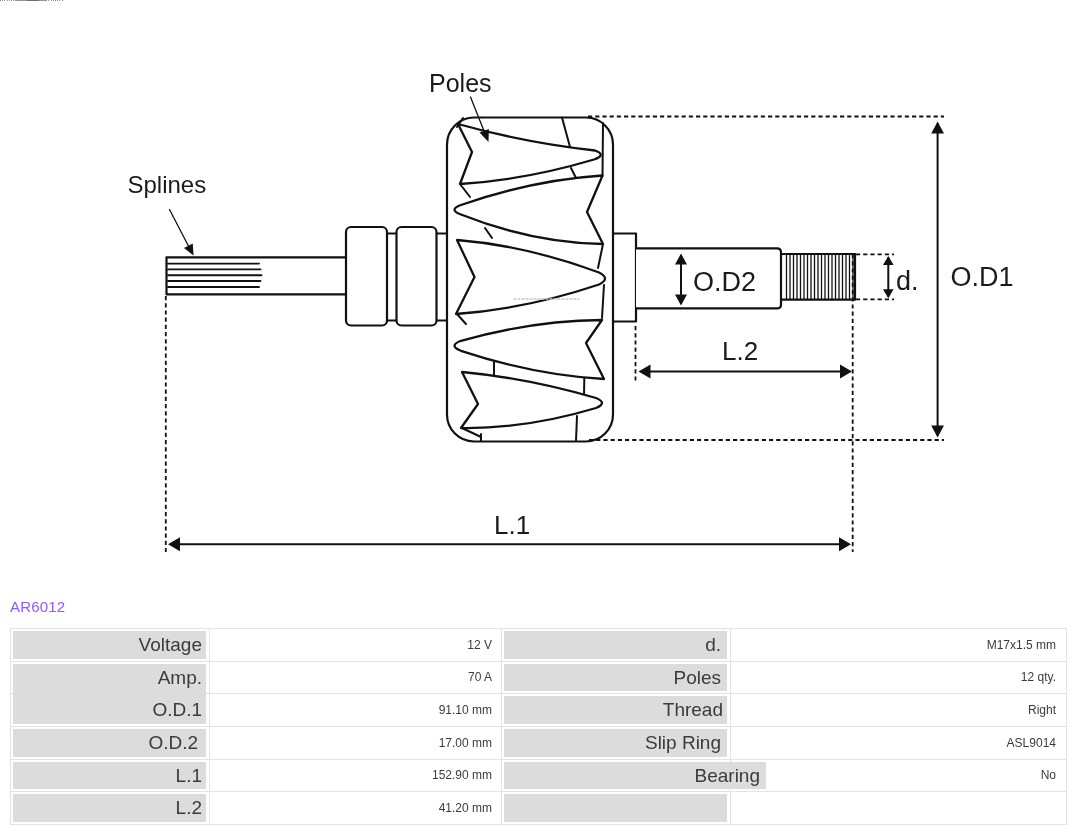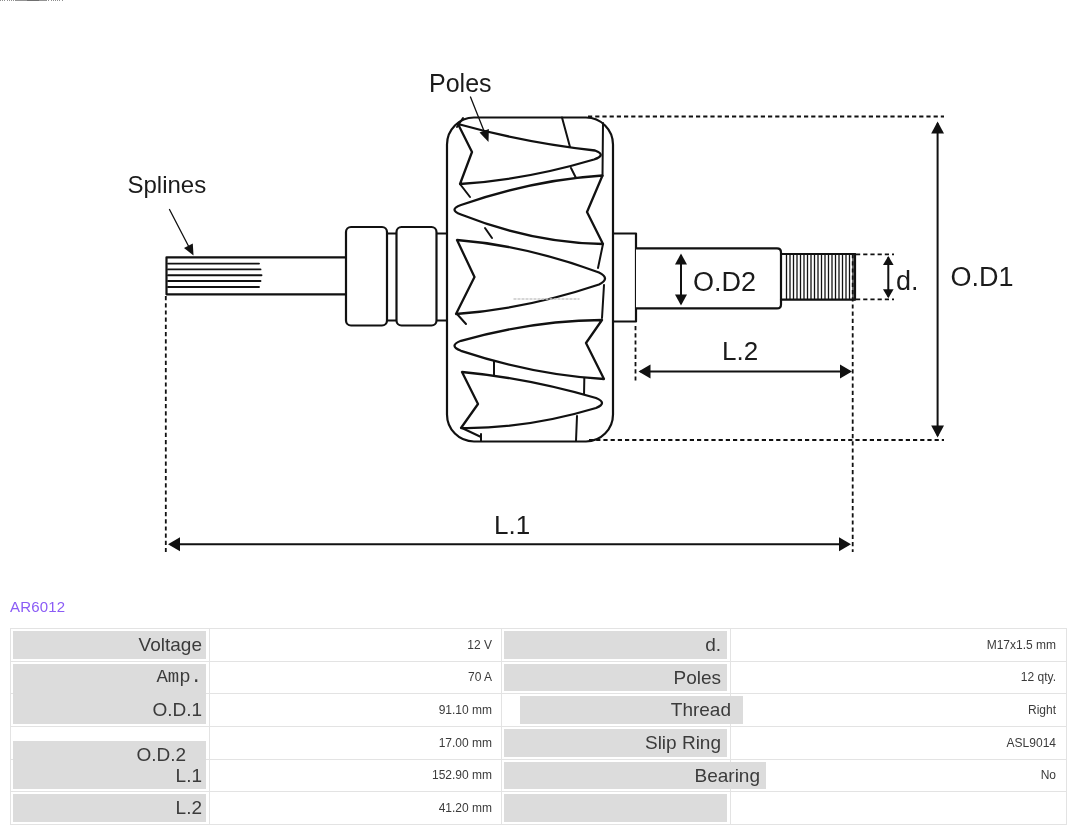--- a/index.html
+++ b/index.html
@@ -156,31 +156,31 @@
 <div class="vl" style="left:209px"></div>
 <div class="vl" style="left:501px"></div>
 <div class="vl" style="left:730px"></div>
 <div class="vl" style="left:1066px"></div>
 
 <div class="lab" style="left:13px;top:631px;width:193px;height:28px;line-height:28px;padding-right:4px;">Voltage</div>
 <div class="val" style="left:212px;top:631px;width:286px;height:28px;line-height:28px;padding-right:6px;">12 V</div>
 <div class="lab" style="left:504px;top:631px;width:223px;height:28px;line-height:28px;padding-right:6px;">d.</div>
 <div class="val" style="left:733px;top:631px;width:330px;height:28px;line-height:28px;padding-right:7px;">M17x1.5 mm</div>
 
-<div class="lab" style="left:13px;top:664px;width:193px;height:38px;line-height:27px;padding-right:4px;font-family:Liberation Mono, monospace;">Amp.</div>
+<div class="lab" style="left:13px;top:664px;width:193px;height:38px;line-height:27px;padding-right:4px;">Amp.</div>
 <div class="val" style="left:212px;top:664px;width:286px;height:27px;line-height:27px;padding-right:6px;">70 A</div>
 <div class="lab" style="left:504px;top:664px;width:223px;height:27px;line-height:27px;padding-right:6px;">Poles</div>
 <div class="val" style="left:733px;top:664px;width:330px;height:27px;line-height:27px;padding-right:7px;">12 qty.</div>
 
 <div class="lab" style="left:13px;top:696px;width:193px;height:28px;line-height:28px;padding-right:4px;">O.D.1</div>
 <div class="val" style="left:212px;top:696px;width:286px;height:28px;line-height:28px;padding-right:6px;">91.10 mm</div>
-<div class="lab" style="left:504px;top:696px;width:223px;height:28px;line-height:28px;padding-right:12px;margin-left:16px;">Thread</div>
+<div class="lab" style="left:504px;top:696px;width:223px;height:28px;line-height:28px;padding-right:4px;">Thread</div>
 <div class="val" style="left:733px;top:696px;width:330px;height:28px;line-height:28px;padding-right:7px;">Right</div>
 
-<div class="lab" style="left:13px;top:729px;width:193px;height:28px;line-height:28px;padding-right:20px;margin-top:12px;">O.D.2</div>
+<div class="lab" style="left:13px;top:729px;width:193px;height:28px;line-height:28px;padding-right:8px;">O.D.2</div>
 <div class="val" style="left:212px;top:729px;width:286px;height:28px;line-height:28px;padding-right:6px;">17.00 mm</div>
 <div class="lab" style="left:504px;top:729px;width:223px;height:28px;line-height:28px;padding-right:6px;">Slip Ring</div>
 <div class="val" style="left:733px;top:729px;width:330px;height:28px;line-height:28px;padding-right:7px;">ASL9014</div>
 
 <div class="lab" style="left:13px;top:762px;width:193px;height:27px;line-height:27px;padding-right:4px;">L.1</div>
 <div class="val" style="left:212px;top:762px;width:286px;height:27px;line-height:27px;padding-right:6px;">152.90 mm</div>
 <div class="lab" style="left:504px;top:762px;width:262px;height:27px;line-height:27px;padding-right:6px;text-align:right;">Bearing</div>
 <div class="val" style="left:733px;top:762px;width:330px;height:27px;line-height:27px;padding-right:7px;">No</div>
 
 <div class="lab" style="left:13px;top:794px;width:193px;height:28px;line-height:28px;padding-right:4px;">L.2</div>

